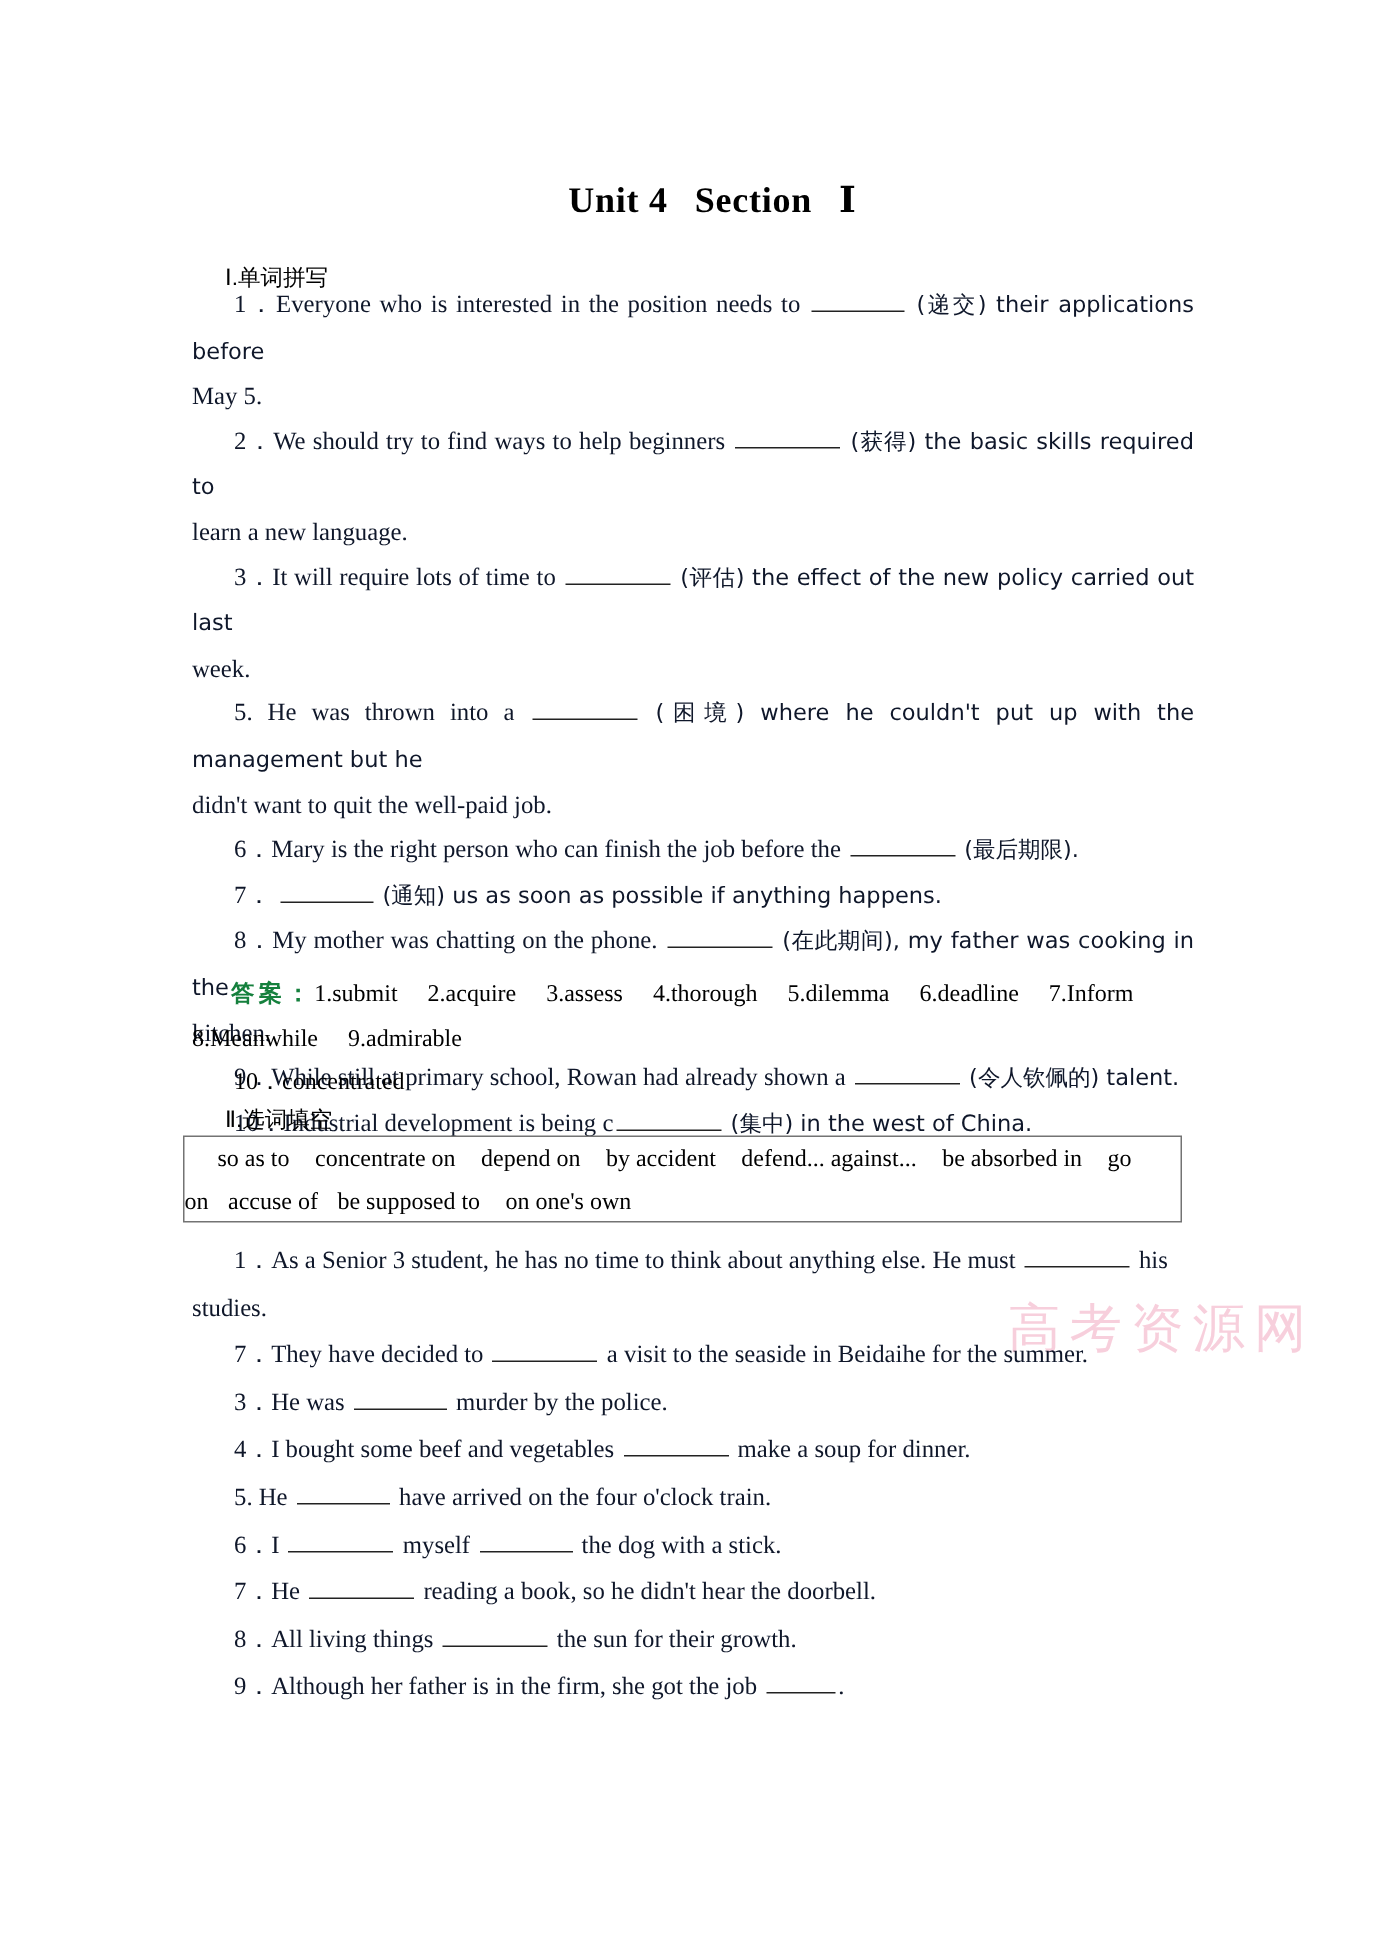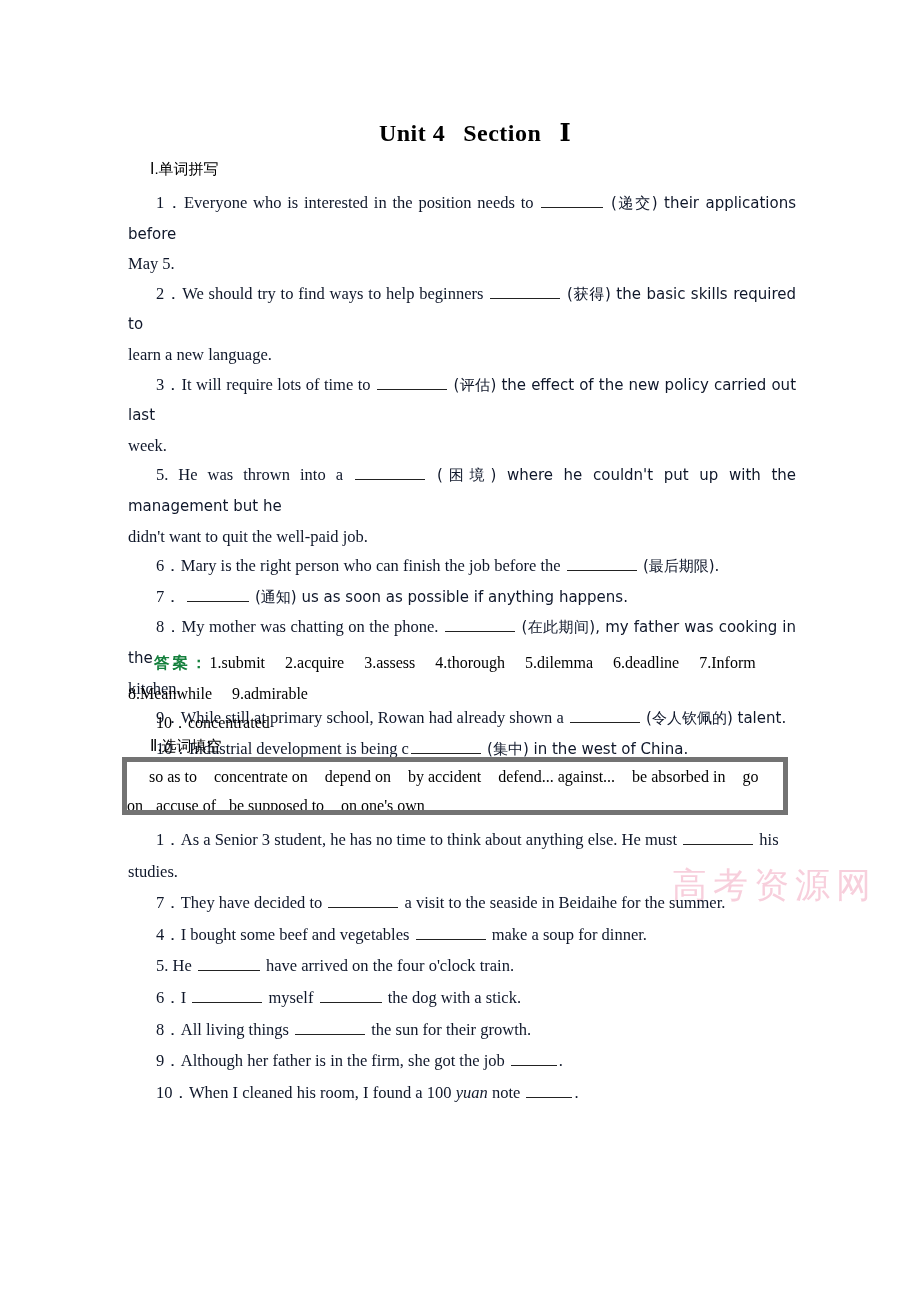--- a/index.html
+++ b/index.html
@@ -42,21 +42,21 @@
   .doc-title .numeral { font-weight: bold; }
 
   
   .section-head {
     position: absolute;
     font-size: 15px;
     font-family: "Liberation Sans", "DejaVu Sans", sans-serif;
     color: #000;
     white-space: nowrap;
   }
-  #sec1-head { left: 150px; top: 160px; }
+  #sec1-head { left: 150px; top: 176px; }
   #sec2-head { left: 150px; top: 737px; }
 
   
   .qblock {
     position: absolute;
     left: 128px;
     width: 668px;
     font-size: 16.5px;
     line-height: 29.6px;
     text-align: justify;
@@ -103,21 +103,21 @@
   #answers .sp-wide { display: inline-block; width: 20px; }
   #answers .last-line { text-indent: 28px; }
 
   
   #wordbank {
     position: absolute;
     left: 122px;
     top: 757px;
     width: 666px;
     height: 58px;
-    border: 5px solid #737373;
+    border: 1px solid #737373;
     box-sizing: border-box;
     overflow: hidden;
   }
   #wordbank .wb-inner {
     font-size: 16px;
     line-height: 28px;
     white-space: nowrap;
     padding-top: 1px;
   }
   #wordbank .wb-line1 { padding-left: 22px; }
@@ -192,28 +192,29 @@
   </div>
 
   <div id="watermark">高考资源网</div>
 
   <div class="qblock" id="cloze-block" style="top:824px; line-height:31.6px;">
     <p class="q"><span>1．As a Senior 3 student, he has no time to think about anything else. He must</span> <span class="bl l"></span> <span>his</span></p>
     <p class="q noindent"><span>studies.</span></p>
 
     <p class="q"><span>7．They have decided to</span> <span class="bl l"></span> <span>a visit to the seaside in Beidaihe for the summer.</span></p>
 
+    <p class="q"><span>3．He was</span> <span class="bl m"></span> <span>murder by the police.</span></p>
 
     <p class="q"><span>4．I bought some beef and vegetables</span> <span class="bl l"></span> <span>make a soup for dinner.</span></p>
 
     <p class="q"><span>5. He</span> <span class="bl m"></span> <span>have arrived on the four o'clock train.</span></p>
 
     <p class="q"><span>6．I</span> <span class="bl l"></span> <span>myself</span> <span class="bl m"></span> <span>the dog with a stick.</span></p>
 
+    <p class="q"><span>7．He</span> <span class="bl l"></span> <span>reading a book, so he didn't hear the doorbell.</span></p>
 
     <p class="q"><span>8．All living things</span> <span class="bl l"></span> <span>the sun for their growth.</span></p>
 
     <p class="q"><span>9．Although her father is in the firm, she got the job</span> <span class="bl s"></span><span>.</span></p>
 
-    <p class="q"><span>10．When I cleaned his room, I found a 100</span> <span class="ital">yuan</span> <span>note</span> <span class="bl s"></span><span>.</span></p>
   </div>
 
 </div>
 
 </body></html>

